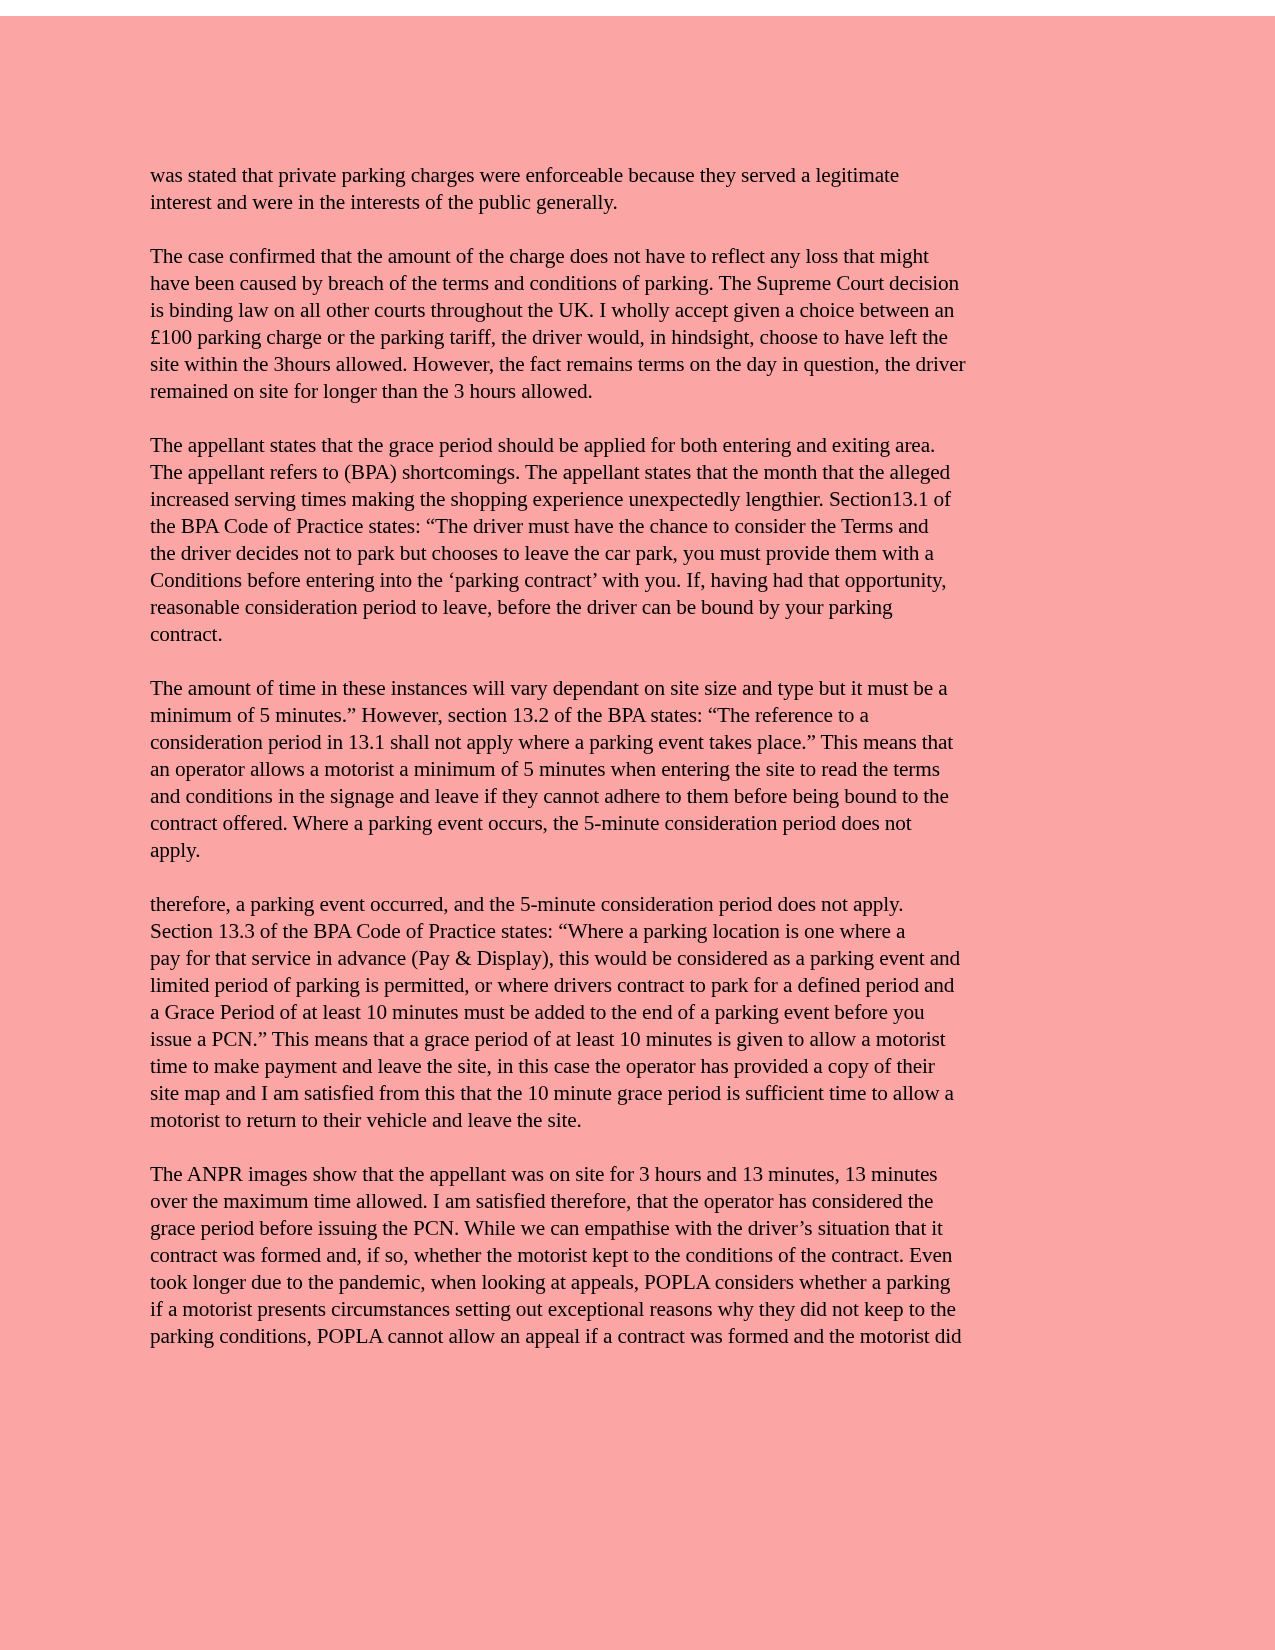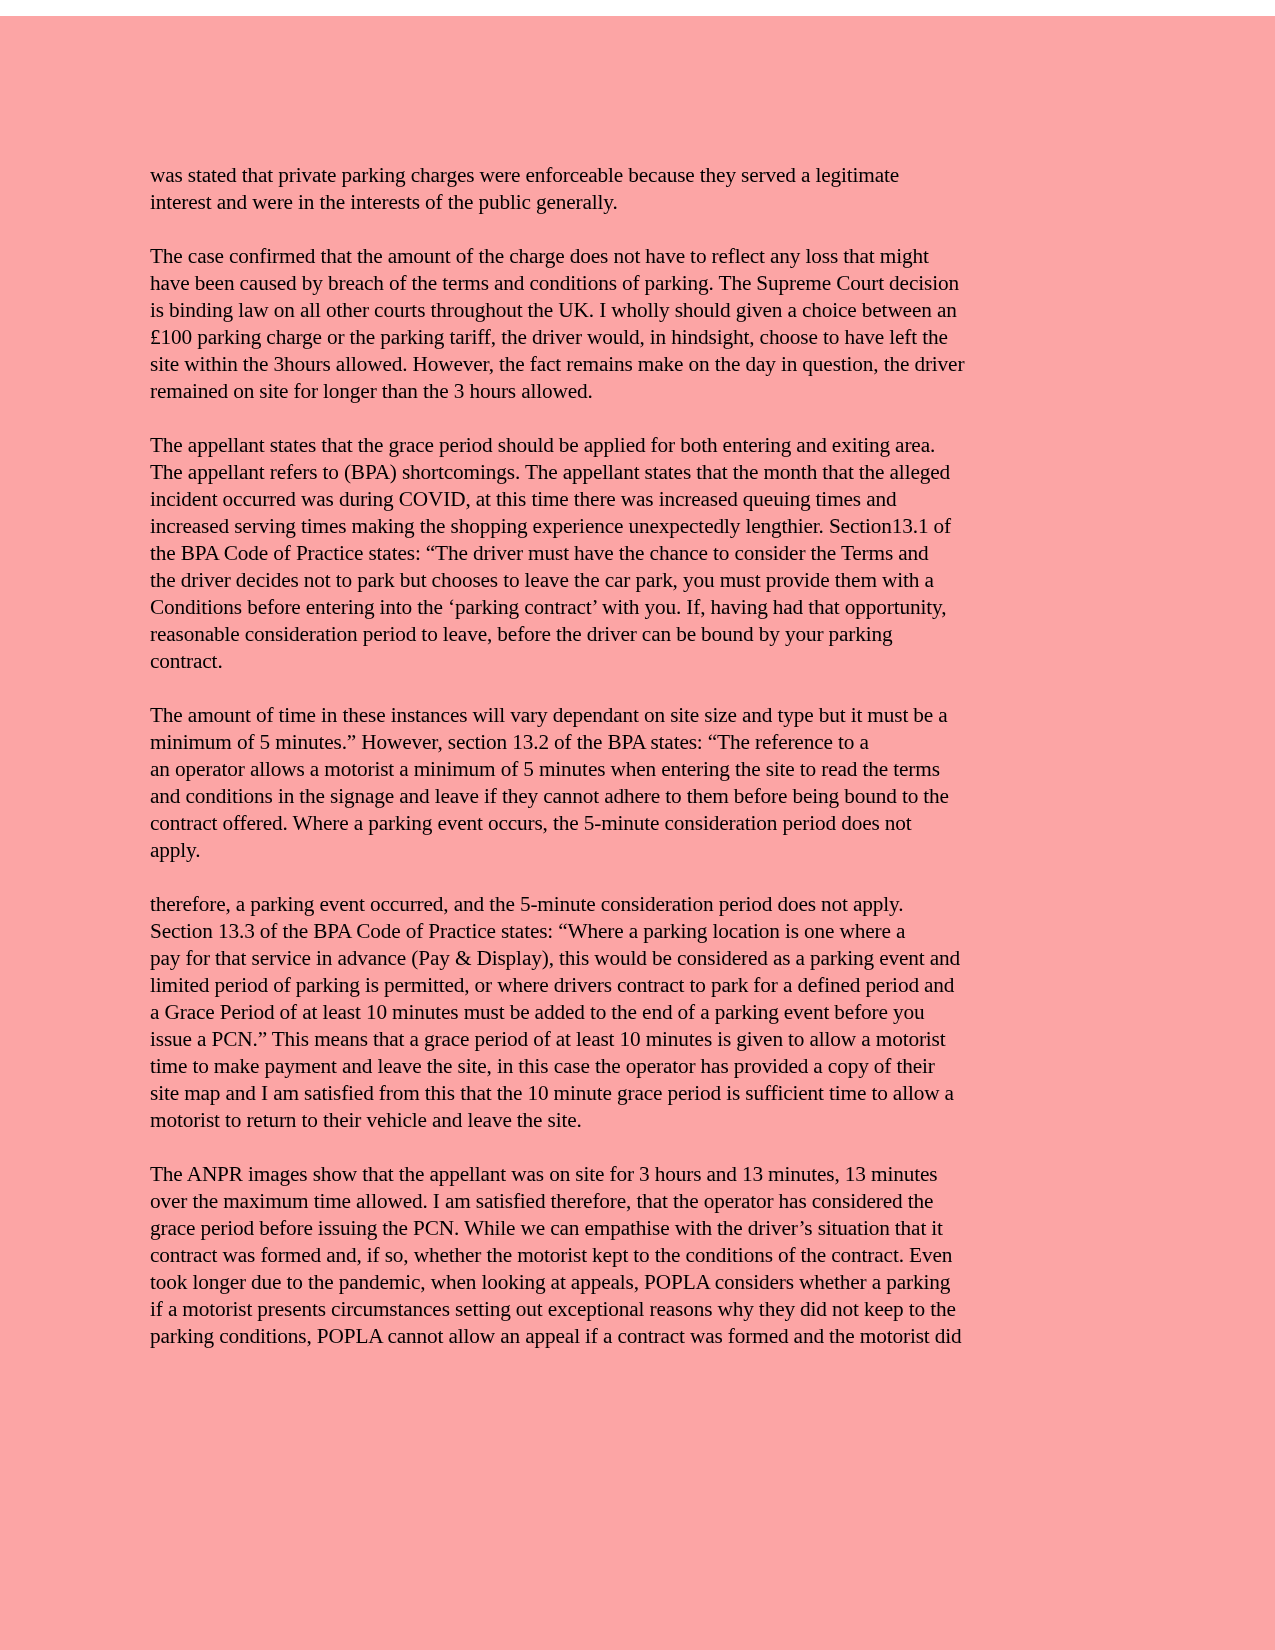--- a/index.html
+++ b/index.html
@@ -48,41 +48,41 @@
   <div class="body-text">
 
     <p class="paragraph">
       <span class="line">was stated that private parking charges were enforceable because they served a legitimate</span>
       <span class="line">interest and were in the interests of the public generally.</span>
     </p>
 
     <p class="paragraph">
       <span class="line">The case confirmed that the amount of the charge does not have to reflect any loss that might</span>
       <span class="line">have been caused by breach of the terms and conditions of parking. The Supreme Court decision</span>
-      <span class="line">is binding law on all other courts throughout the UK. I wholly should given a choice between an</span>
+      <span class="line">is binding law on all other courts throughout the UK. I wholly accept given a choice between an</span>
       <span class="line">£100 parking charge or the parking tariff, the driver would, in hindsight, choose to have left the</span>
-      <span class="line">site within the 3hours allowed. However, the fact remains make on the day in question, the driver</span>
+      <span class="line">site within the 3hours allowed. However, the fact remains terms on the day in question, the driver</span>
       <span class="line">remained on site for longer than the 3 hours allowed.</span>
     </p>
 
     <p class="paragraph">
       <span class="line">The appellant states that the grace period should be applied for both entering and exiting area.</span>
       <span class="line">The appellant refers to (BPA) shortcomings. The appellant states that the month that the alleged</span>
-      <span class="line">incident occurred was during COVID, at this time there was increased queuing times and</span>
       <span class="line">increased serving times making the shopping experience unexpectedly lengthier. Section13.1 of</span>
       <span class="line">the BPA Code of Practice states: “The driver must have the chance to consider the Terms and</span>
       <span class="line">the driver decides not to park but chooses to leave the car park, you must provide them with a</span>
       <span class="line">Conditions before entering into the ‘parking contract’ with you. If, having had that opportunity,</span>
       <span class="line">reasonable consideration period to leave, before the driver can be bound by your parking</span>
       <span class="line">contract.</span>
     </p>
 
     <p class="paragraph">
       <span class="line">The amount of time in these instances will vary dependant on site size and type but it must be a</span>
       <span class="line">minimum of 5 minutes.” However, section 13.2 of the BPA states: “The reference to a</span>
+      <span class="line">consideration period in 13.1 shall not apply where a parking event takes place.” This means that</span>
       <span class="line">an operator allows a motorist a minimum of 5 minutes when entering the site to read the terms</span>
       <span class="line">and conditions in the signage and leave if they cannot adhere to them before being bound to the</span>
       <span class="line">contract offered. Where a parking event occurs, the 5-minute consideration period does not</span>
       <span class="line">apply.</span>
     </p>
 
     <p class="paragraph">
       <span class="line">therefore, a parking event occurred, and the 5-minute consideration period does not apply.</span>
       <span class="line">Section 13.3 of the BPA Code of Practice states: “Where a parking location is one where a</span>
       <span class="line">pay for that service in advance (Pay &amp; Display), this would be considered as a parking event and</span>

